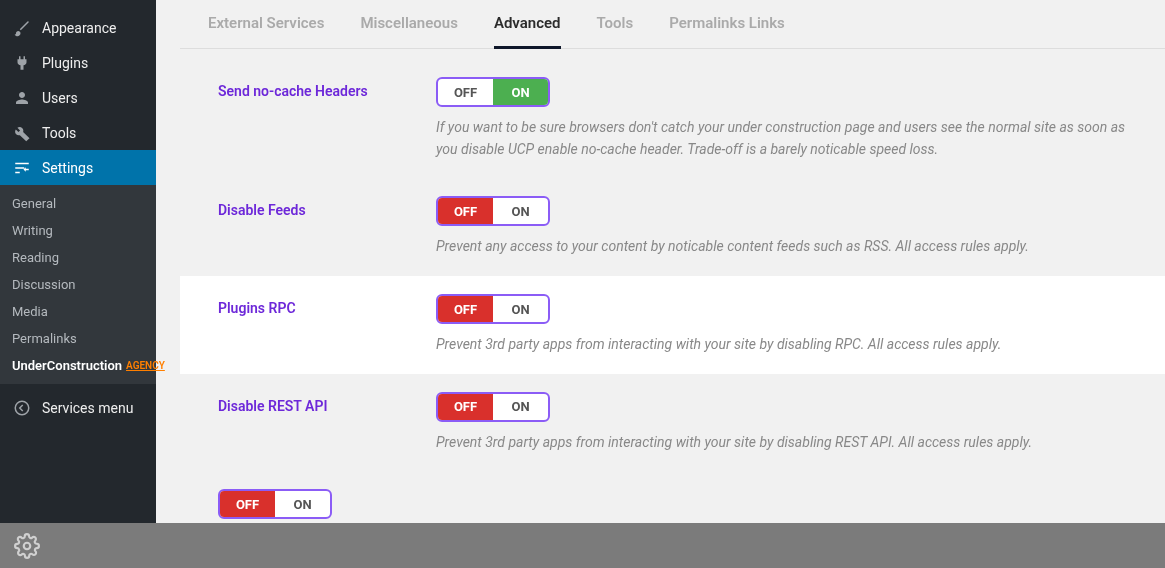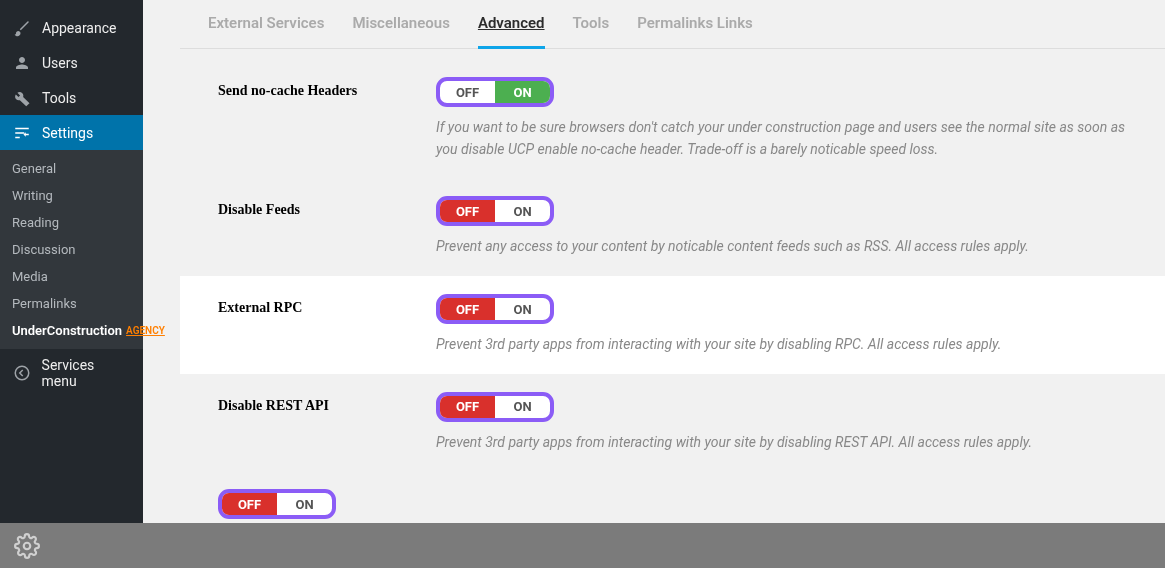--- a/index.html
+++ b/index.html
@@ -1,43 +1,43 @@
 <!DOCTYPE html>
 <html><head>
 <meta charset="utf-8">
 <style>
   * { box-sizing: border-box; margin: 0; padding: 0; }
   html, body { width: 1165px; height: 568px; font-family: -apple-system, BlinkMacSystemFont, "Segoe UI", Roboto, Oxygen, sans-serif; font-size: 13px; color: #444; background:#f1f1f1; overflow:hidden; }
   .app { position:relative; width:1165px; height:568px; background:#f1f1f1; }
   
-  .sidebar { position:absolute; left:0; top:0; width:143px; height:568px; background:#23282d; color:#eee; }
+  .sidebar { position:absolute; left:0; top:0; width:156px; height:568px; background:#23282d; color:#eee; }
   .sb-item { display:flex; align-items:center; height:35px; padding:0 12px; color:#eee; cursor:pointer; font-size:14px; }
   .sb-item .ic { width:20px; height:20px; margin-right:10px; display:flex; align-items:center; justify-content:center; color:#9ea3a8; }
   .sb-item.active { background:#0073aa; color:#fff; position:relative; }
   .sb-item.active .ic { color:#fff; }
   .sb-item.active::after { content:""; position:absolute; right:-8px; top:50%; margin-top:-8px; border:8px solid transparent; border-right-color:#f1f1f1; }
   .sb-sub { padding:5px 0; background:#32373c; }
   .sb-sub .sb-item { height:auto; padding:6px 12px; font-size:13px; color:#b4b9be; }
   .sb-sub .sb-item.uc { color:#fff; font-weight:600; }
   .sb-sub .sb-item.uc .agency { color:#ff7f00; font-weight:600; font-size:10px; margin-left:4px;text-decoration:underline; }
   .sb-collapse { margin-top:6px; }
   
   .bottombar { position:absolute; left:0; bottom:0; width:1165px; height:45px; background:#7b7b7b; display:flex; align-items:center; padding-left:14px; }
   .bottombar .gear { color:#d0d0d0; }
   
   .content { position:absolute; left:180px; top:0; right:0; height:523px; background:#f1f1f1; overflow:hidden; }
-  .tabs { display:flex; gap:28px; padding:14px 28px 0 28px; border-bottom:1px solid #ddd; }
+  .tabs { display:flex; gap:36px; padding:14px 28px 0 28px; border-bottom:1px solid #ddd; }
   .tab { padding-bottom:14px; font-size:15px; font-weight:600; color:#aaa; cursor:pointer; }
-  .tab.active { color:#2c2c2c; border-bottom:3px solid #0ea5e9; margin-bottom:-1px;text-decoration:underline; }
+  .tab.active { color:#2c2c2c; border-bottom:3px solid #0f172a; margin-bottom:-1px; }
   .settings-wrap { padding: 10px 0 0 0; }
   .row { display:flex; align-items:flex-start; padding:18px 28px 18px 38px; }
   .row.highlight { background:#ffffff; }
-  .row .label { width:218px; min-width:218px; padding-right:20px; padding-top:6px; font-weight:600; color:#000000; font-size:14px;font-family:Liberation Serif, serif; }
+  .row .label { width:218px; min-width:218px; padding-right:20px; padding-top:6px; font-weight:600; color:#6d28d9; font-size:14px; }
   .row .field { flex:1; }
-  .toggle { display:inline-flex; border:4px solid #8b5cf6; border-radius:11px; overflow:hidden; height:30px; background:#fff; }
+  .toggle { display:inline-flex; border:2px solid #8b5cf6; border-radius:6px; overflow:hidden; height:30px; background:#fff; }
   .toggle span { width:55px; display:flex; align-items:center; justify-content:center; font-weight:700; font-size:13px; color:#555; cursor:pointer; }
   .toggle.on-active .on { background:#4caf50; color:#fff; }
   .toggle.off-active .off { background:#d9302c; color:#fff; }
   .desc { margin-top:10px; font-style:italic; color:#888; font-size:14px; line-height:1.55; }
   svg { display:block; }
 </style>
 </head>
 <body>
 <div class="app">
 
@@ -47,20 +47,28 @@
     <span class="ic">
           <svg width="18" height="18" viewBox="0 0 24 24" fill="currentColor">
             <path d="M7 16c-1.66 0-3 1.34-3 3 0 1.31-1.16 2-2 2 .92 1.22 2.49 2 4 2 2.21 0 4-1.79 4-4 0-1.66-1.34-3-3-3zM20.71 3.29a1 1 0 0 0-1.42 0L9 13.59l1.41 1.41L20.71 4.71a1 1 0 0 0 0-1.42z"></path>
           </svg>
         </span>
     <span>Appearance</span>
   </div>
   <div class="sb-item">
     <span class="ic">
           <svg width="18" height="18" viewBox="0 0 24 24" fill="currentColor">
+            <path d="M16 7V3h-2v4h-4V3H8v4H6v4c0 2.21 1.79 4 4 4v6h4v-6c2.21 0 4-1.79 4-4V7h-2z"></path>
+          </svg>
+        </span>
+    <span>Plugins</span>
+  </div>
+  <div class="sb-item">
+    <span class="ic">
+          <svg width="18" height="18" viewBox="0 0 24 24" fill="currentColor">
             <path d="M12 12c2.21 0 4-1.79 4-4s-1.79-4-4-4-4 1.79-4 4 1.79 4 4 4zm0 2c-2.67 0-8 1.34-8 4v2h16v-2c0-2.66-5.33-4-8-4z"></path>
           </svg>
         </span>
     <span>Users</span>
   </div>
   <div class="sb-item">
     <span class="ic">
           <svg width="18" height="18" viewBox="0 0 24 24" fill="currentColor">
             <path d="M22 19l-8.5-8.5c.63-1.61.27-3.53-1.09-4.89-1.77-1.77-4.58-1.94-6.55-.52l3.54 3.54-2.12 2.12L3.74 7.2c-1.42 1.97-1.25 4.78.52 6.55 1.36 1.36 3.28 1.72 4.89 1.09L17.65 23 22 19z"></path>
           </svg>
@@ -137,21 +145,21 @@
       <div class="field">
         <div class="toggle off-active">
           <span class="off">OFF</span>
           <span class="on">ON</span>
         </div>
         <div class="desc">Prevent any access to your content by noticable content feeds such as RSS. All access rules apply.</div>
       </div>
     </div>
 
     <div class="row highlight">
-      <div class="label">External RPC</div>
+      <div class="label">Plugins RPC</div>
       <div class="field">
         <div class="toggle off-active">
           <span class="off">OFF</span>
           <span class="on">ON</span>
         </div>
         <div class="desc">Prevent 3rd party apps from interacting with your site by disabling RPC. All access rules apply.</div>
       </div>
     </div>
 
     <div class="row">

